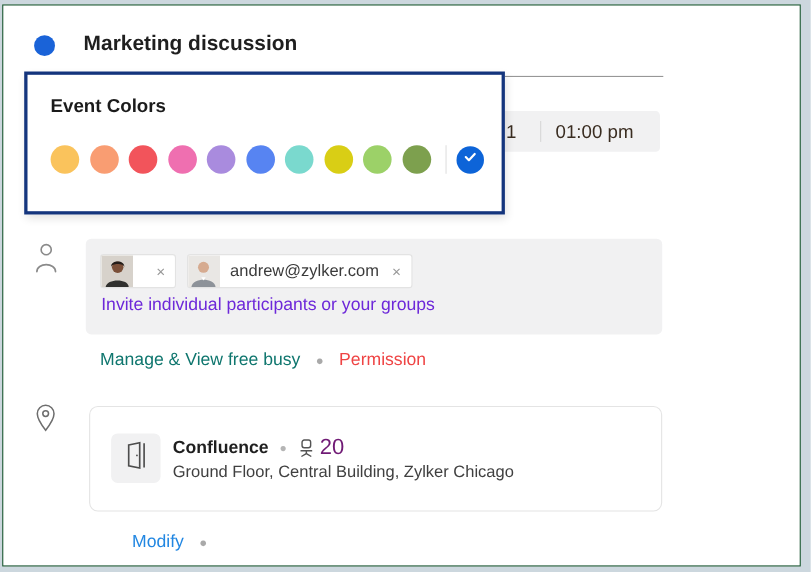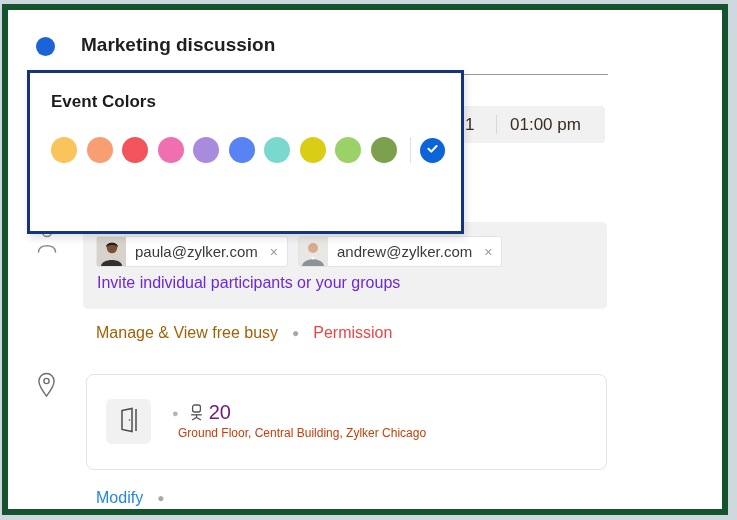--- a/index.html
+++ b/index.html
@@ -1,35 +1,35 @@
 <!DOCTYPE html>
 <html><head>
 <meta charset="utf-8">
 <style>
   * { margin:0; padding:0; box-sizing:border-box; }
   html,body { width:737px; height:520px; font-family:"Liberation Sans",sans-serif; }
   .frame { position:relative; width:737px; height:520px; background:#ccd7de; overflow:hidden; }
   .screen { position:absolute; left:2px; top:4px; right:9px; bottom:5px;
-            background:#ffffff; border:6px solid #14532d; overflow:hidden;text-decoration:underline; }
+            background:#ffffff; border:1px solid #14532d; overflow:hidden;text-decoration:underline; }
   
 
   .title-dot { position:absolute; left:28px; top:27px; width:19px; height:19px; border-radius:50%; }
   .page-title { position:absolute; left:73px; top:24px; font-size:19px; font-weight:bold; color:#1f1f1f; }
   .title-underline { position:absolute; left:73px; top:64px; width:527px; height:1px; background:#979797; }
 
   
   .datetime-box { position:absolute; left:378px; top:96px; width:219px; height:37px;
                   background:#f1f1f2; border-radius:4px; z-index:1; }
   .datetime-box .day { position:absolute; left:79px; top:0; line-height:37px; font-size:17px; color:#3a2d21; }
   .datetime-box .tdiv { position:absolute; left:110px; top:9px; width:1px; height:19px; background:#d7d7d7; }
   .datetime-box .time { position:absolute; left:124px; top:0; line-height:37px; font-size:17px; color:#3a2d21; }
   .timezone-link { position:absolute; left:618px; top:96px; line-height:37px; font-size:17px; cursor:pointer; z-index:1; }
 
   
-  .popup { position:absolute; left:19px; top:60px; width:437px; height:164px; background:#ffffff;
+  .popup { position:absolute; left:19px; top:60px; width:437px; height:130px; background:#ffffff;
            border:3px solid #14357d; z-index:10; box-shadow:2px 4px 8px rgba(0,0,0,0.12); }
   .popup-title { position:absolute; left:21px; top:19px; font-size:17px; font-weight:bold; color:#1b1b1b; }
   .swatch-row { position:absolute; left:21px; top:64px; display:flex; align-items:center; }
   .swatch-list { display:flex; align-items:center; }
   .swatch { width:26px; height:26px; border-radius:50%; margin-right:9.5px; cursor:pointer; }
   .swatch-divider { width:1px; height:26px; background:#e0e0e0; margin:0 9px 0 4px; }
   .swatch-selected { width:25px; height:25px; border-radius:50%; display:flex;
                      align-items:center; justify-content:center; cursor:pointer; }
   .swatch-selected svg { width:15px; height:15px; }
 
@@ -52,21 +52,21 @@
   
   .location-card { position:absolute; left:78px; top:364px; width:521px; height:96px;
                    background:#ffffff; border:1px solid #e4e4e4; border-radius:8px; }
   .room-icon-box { position:absolute; left:19px; top:24px; width:45px; height:45px;
                    background:#f1f1f2; border-radius:6px; display:flex; align-items:center; justify-content:center; }
   .room-line1 { position:absolute; left:75px; top:26px; display:flex; align-items:center; }
   .room-name { font-size:16px; font-weight:bold; color:#1f1f1f; }
   .room-dot { color:#b5b5b5; font-size:11px; margin:0 10px; }
   .seat-icon { color:#555; margin-right:5px; display:flex; }
   .room-capacity { font-size:20px; color:#701a75; }
-  .room-address { position:absolute; left:91px; top:51px; font-size:12px; color:#c2410c; }
+  .room-address { position:absolute; left:75px; top:51px; font-size:15px; color:#404040; }
 </style>
 </head>
 <body>
 
 <div class="frame">
   <div class="screen">
 
     <div class="title-dot" style="background: rgb(26, 99, 216);"></div>
     <div class="page-title">Marketing discussion</div>
     <div class="title-underline"></div>
@@ -113,40 +113,39 @@
       <div class="chip-row">
         <div class="chip">
           <span class="avatar">
             <svg width="29" height="29" viewBox="0 0 29 29">
                 <rect width="29" height="29" fill="#d7d2cb"></rect>
                 <circle cx="15" cy="11" r="5.2" fill="#7a4f38"></circle>
                 <path d="M9 11c-1-7 13-7 12 0 0-4-12-4-12 0z" fill="#241d19"></path>
                 <path d="M4 29c1-8 21-8 21 0z" fill="#30302e"></path>
               </svg>
           </span>
-          <span class="email">paula@zylker.com</span>
           <span class="close">×</span>
         </div>
         <div class="chip">
           <span class="avatar">
             <svg width="29" height="29" viewBox="0 0 29 29">
                 <rect width="29" height="29" fill="#e9e7e4"></rect>
                 <circle cx="14" cy="11" r="5" fill="#d6ab90"></circle>
                 <path d="M3 29c1-9 21-9 22 0z" fill="#8d9299"></path>
                 <path d="M12 20l2 3 2-3z" fill="#ffffff"></path>
               </svg>
           </span>
           <span class="email">andrew@zylker.com</span>
           <span class="close">×</span>
         </div>
       </div>
       <div class="participants-placeholder">Invite individual participants or your groups</div>
     </div>
     <div class="link-row" style="left:88px; top:314px;">
-      <span class="link" style="color: #a16207; text-align: right;">Manage &amp; View free busy</span>
+      <span class="link" style="color: #0f766e; text-align: right;">Manage &amp; View free busy</span>
       <span class="dot-sep">●</span>
       <span class="link" style="color: #ef4444;">Permission</span>
     </div>
 
     <span class="side-icon" style="left:29px; top:362px;">
       <svg width="19" height="26" viewBox="0 0 19 26" fill="none" stroke="#6e6e6e" stroke-width="1.4">
         <path d="M9.5 1.5a7.6 7.6 0 0 1 7.6 7.6c0 5.2-7.6 15-7.6 15s-7.6-9.8-7.6-15A7.6 7.6 0 0 1 9.5 1.5z"></path>
         <circle cx="9.5" cy="9" r="2.6"></circle>
       </svg>
     </span>
@@ -154,32 +153,33 @@
       <div class="room-icon-box">
         <span>
           <svg width="26" height="28" viewBox="0 0 26 28" fill="none" stroke="#4d4d4d" stroke-width="1.5">
             <path d="M20 3v22"></path>
             <path d="M6 4.5l10-2v23l-10-2z"></path>
             <circle cx="13.5" cy="14" r="0.8" fill="#4d4d4d" stroke="none"></circle>
           </svg>
         </span>
       </div>
       <div class="room-line1">
+        <span class="room-name">Confluence</span>
         <span class="room-dot">●</span>
         <span class="seat-icon">
           <svg width="15" height="17" viewBox="0 0 15 17" fill="none" stroke="#555" stroke-width="1.3">
             <rect x="3.6" y="1" width="7.8" height="7" rx="2"></rect>
             <path d="M2.2 10.8h10.6"></path>
             <path d="M7.5 10.8v2.6"></path>
             <path d="M3 16l4.5-2.6L12 16"></path>
           </svg>
         </span>
         <span class="room-capacity">20</span>
       </div>
       <div class="room-address">Ground Floor, Central Building, Zylker Chicago</div>
     </div>
     <div class="link-row" style="left:88px; top:479px;">
-      <span class="link" style="color: rgb(34, 135, 226);">Modify</span>
+      <span class="link" style="color: rgb(34, 135, 226); margin-left: 29px;">Modify</span>
       <span class="dot-sep">●</span>
     </div>
 
   </div>
 </div>
 
 </body></html>

